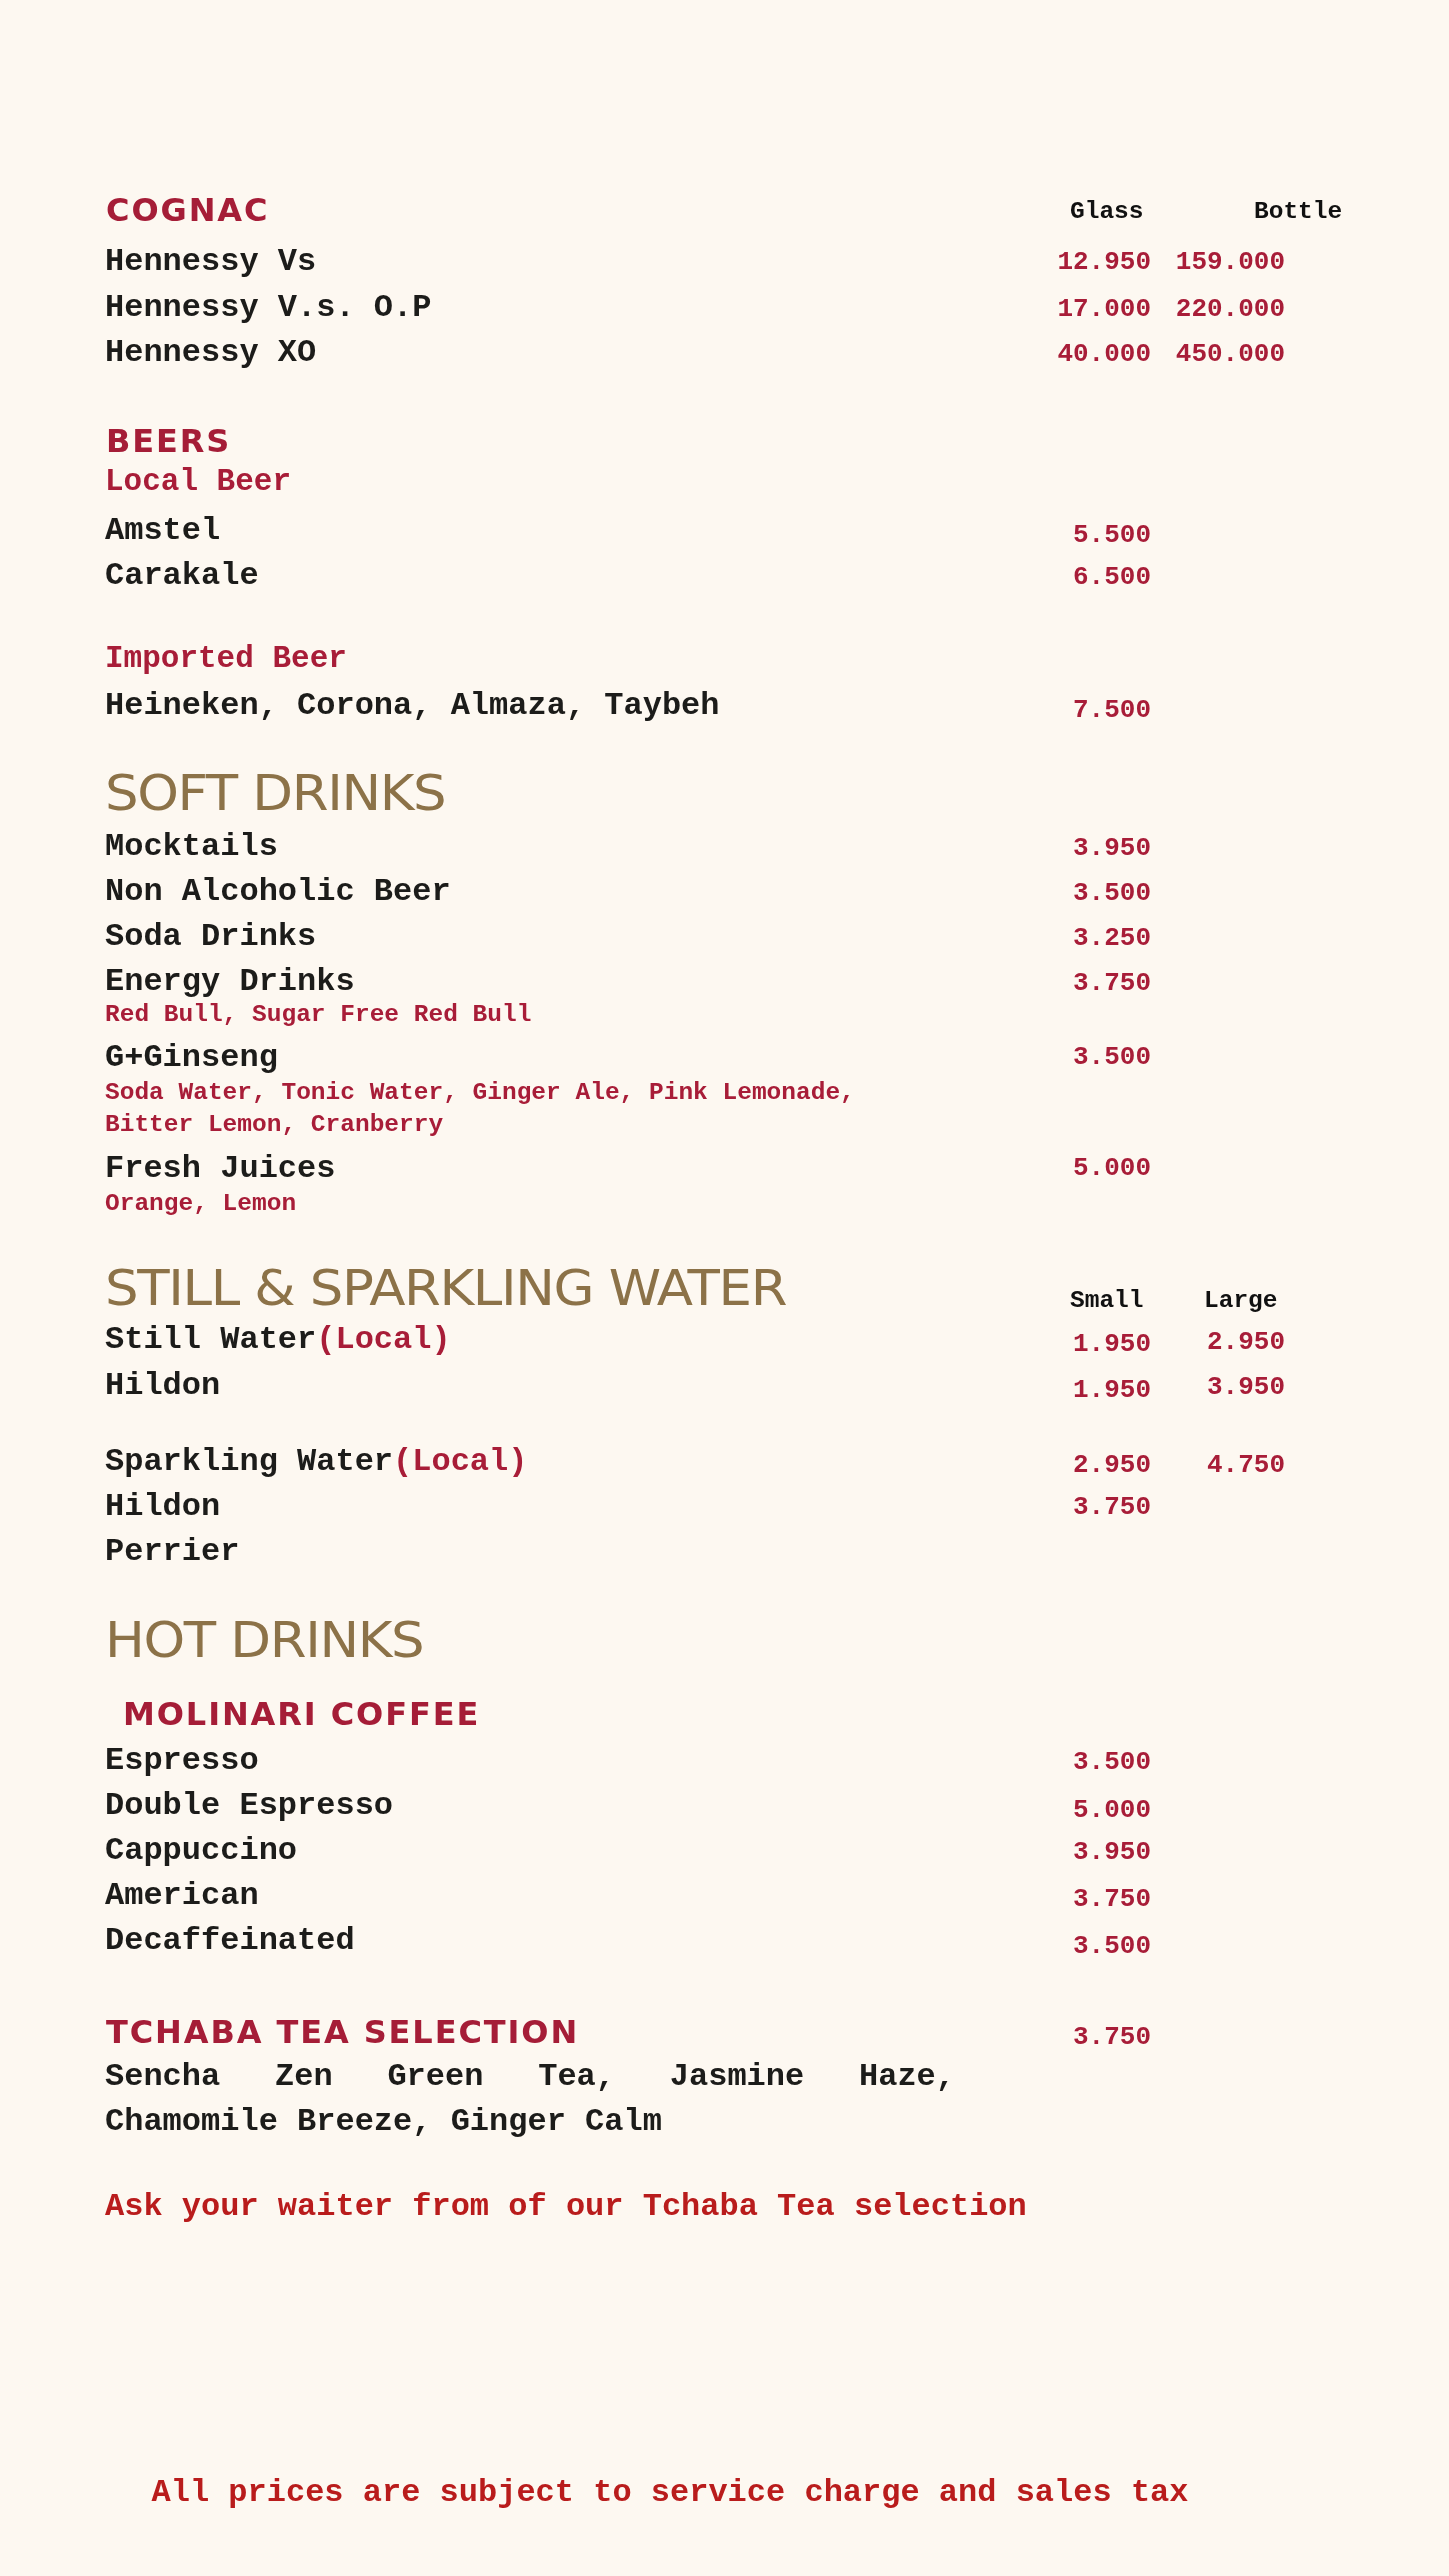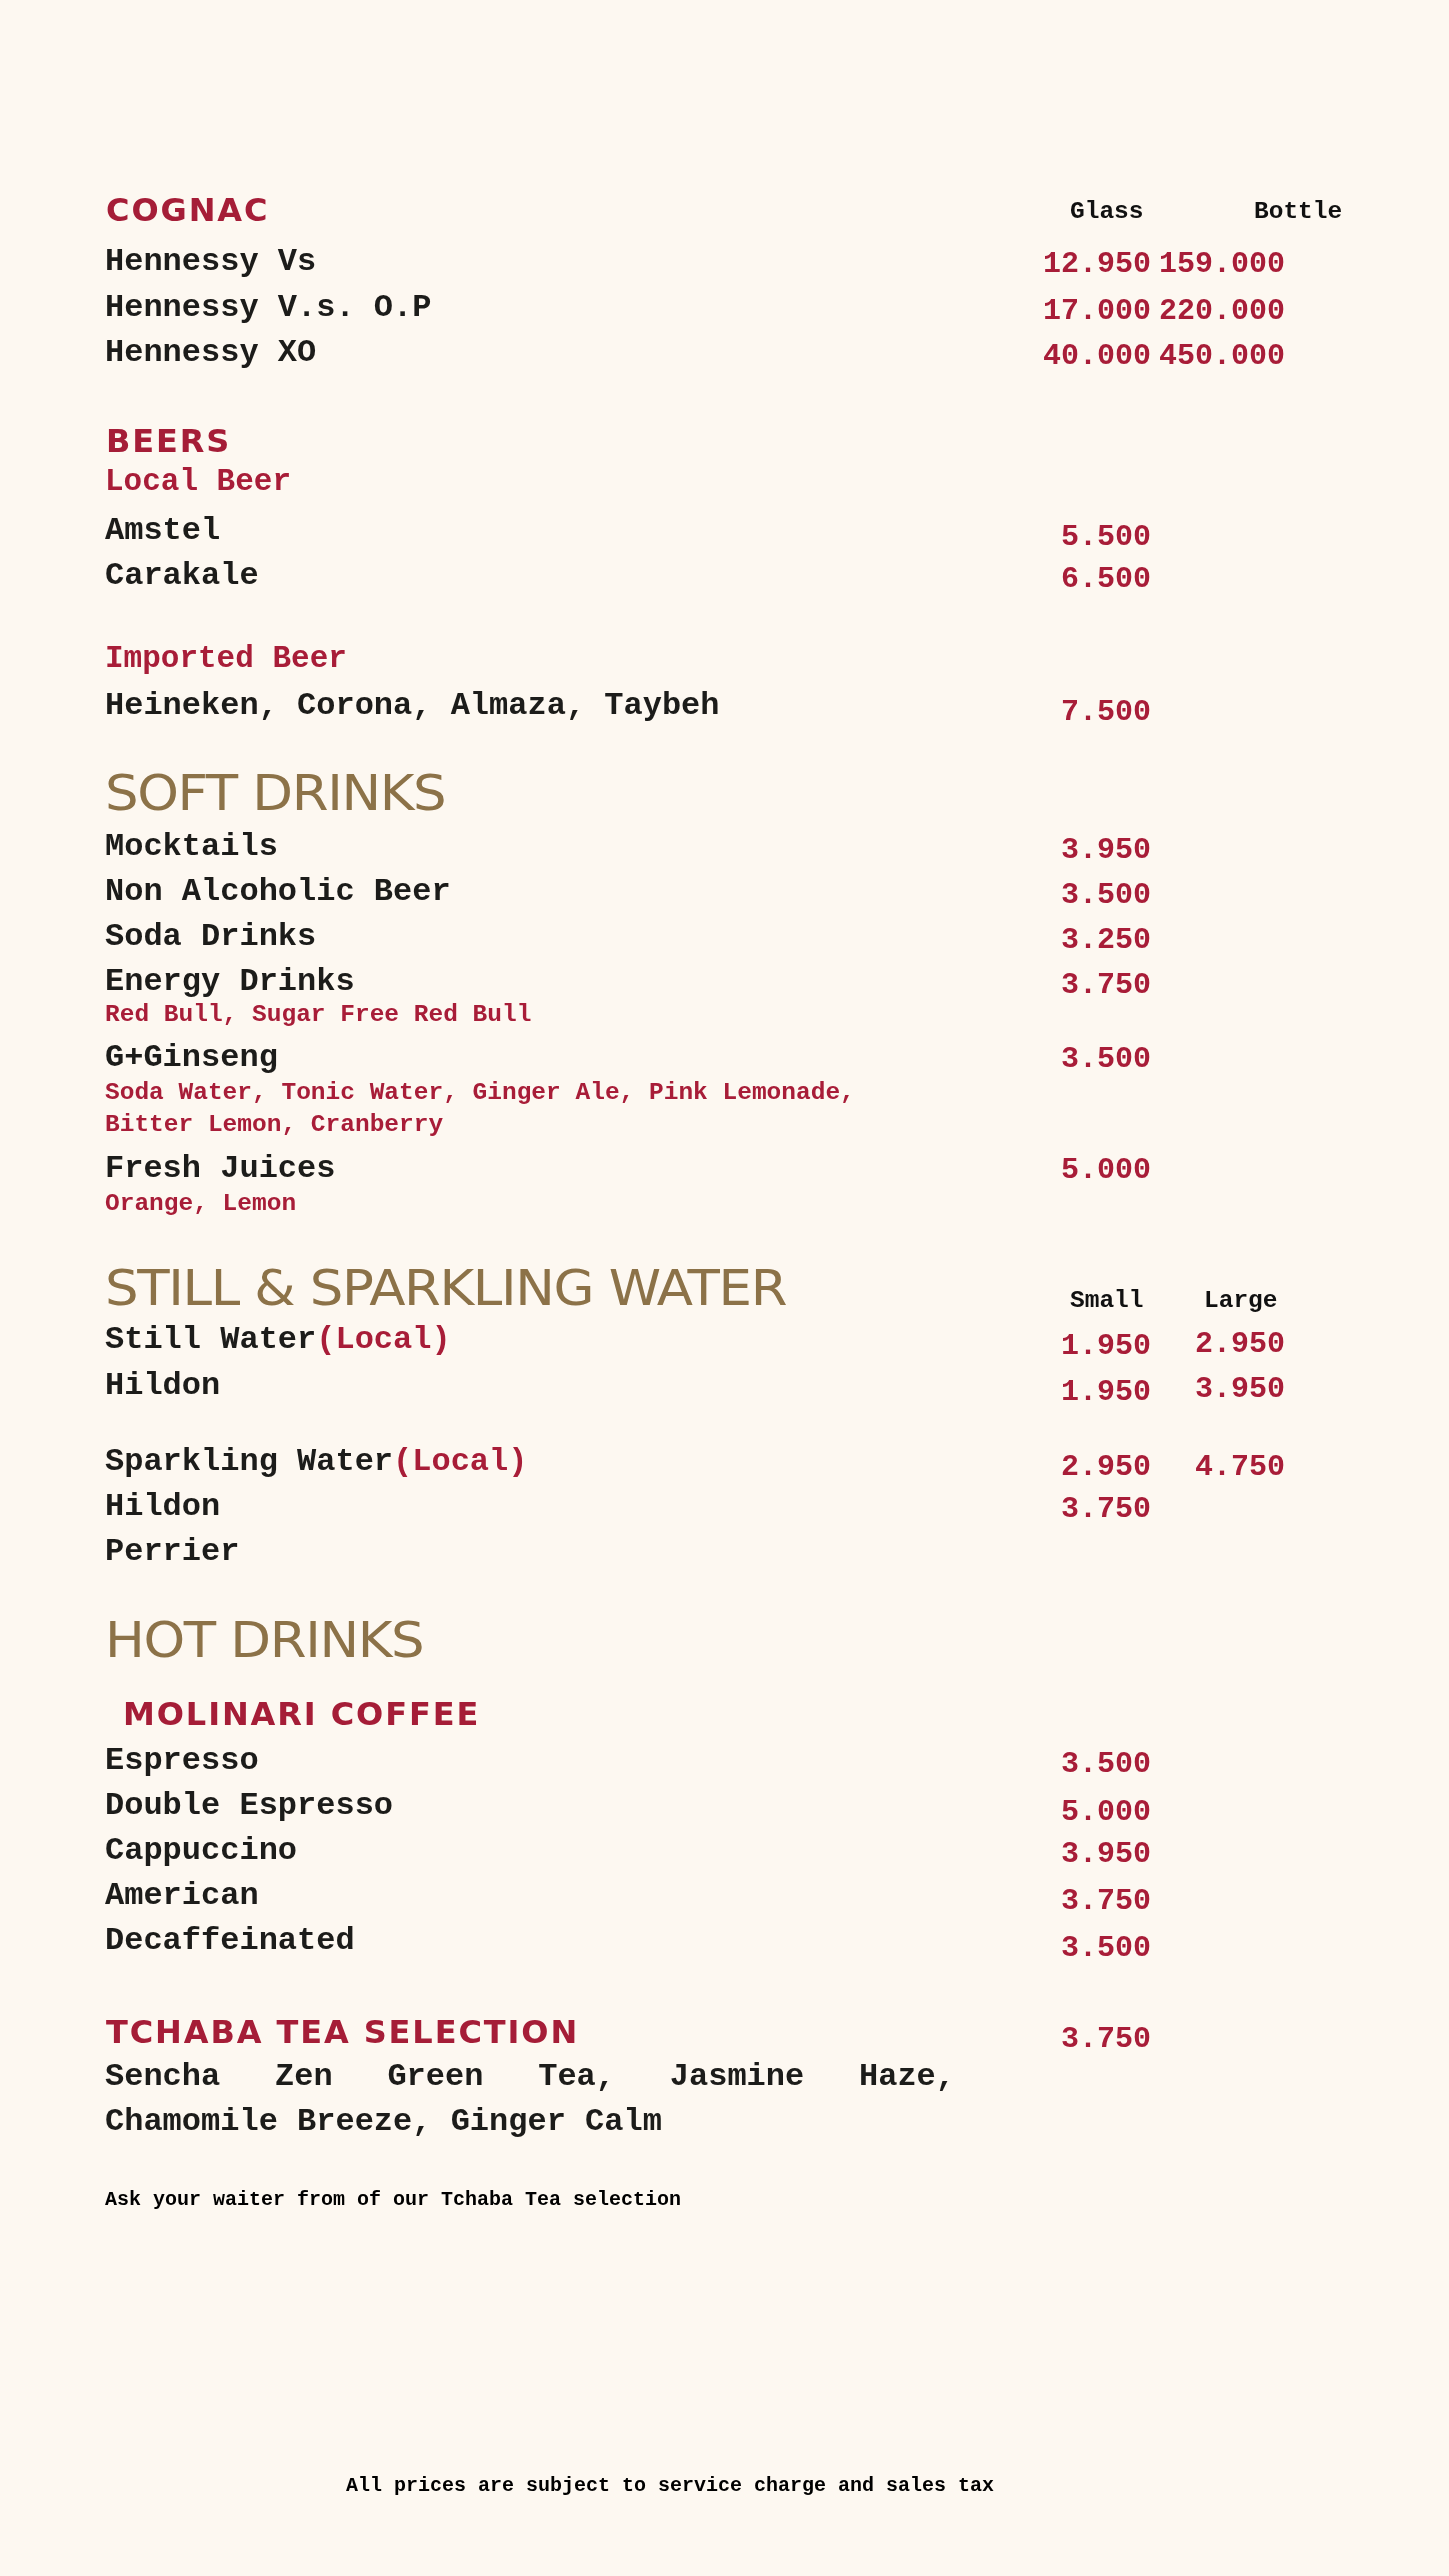--- a/index.html
+++ b/index.html
@@ -6,37 +6,37 @@
   body {
     width: 1449px; height: 2576px;
     background: #fdf8f1;
     position: relative;
     overflow: hidden;
     font-family: "Liberation Mono", "DejaVu Sans Mono", monospace;
     color: #1c1c1a;
   }
   .abs { position: absolute; white-space: nowrap; }
   .item { font-weight: bold; font-size: 32px; color: #1c1c1a; left: 105px; }
-  .price { font-weight: bold; font-size: 30px; color: #a81d38; }
+  .price { font-weight: bold; font-size: 26px; color: #a81d38; }
   .pc1 { right: 298px; text-align: right; }
   .pc2 { right: 164px; text-align: center; }
   .colhdr { font-weight: bold; font-size: 24.5px; color: #111; }
   .sec-red {
     left: 106px; color: #a51d37; font-weight: bold;
     font-family: "DejaVu Sans", sans-serif; font-size: 32px; letter-spacing: 1.9px;
   }
   .sub-red { left: 105px; color: #a81d38; font-weight: bold; font-size: 31px; }
   .sec-gold {
     left: 105px; color: #8c7248; font-family: "DejaVu Sans", sans-serif;
     font-size: 50px; letter-spacing: -1.3px; transform: scaleX(1.06); transform-origin: left;
   }
   .desc { left: 105px; font-weight: bold; font-size: 24.5px; color: #a81d38; }
   .inline-red { color: #a81d38; }
   .tea-desc { left: 105px; font-weight: bold; font-size: 32px; color: #1c1c1a; line-height: 45px; width: 850px; white-space: normal; text-align: justify; text-align-last: left; }
-  .note { font-weight: bold; font-size: 20px; color: #000000; }
+  .note { font-weight: bold; font-size: 32px; color: #b91c1c; }
 </style>
 </head>
 <body>
 
 <div class="abs sec-red" style="top:191px;">COGNAC</div>
 <div class="abs colhdr" style="top:198px; left:1070px;">Glass</div>
 <div class="abs colhdr" style="top:198px; left:1254px;">Bottle</div>
 
 <div class="abs item" style="top:243px;">Hennessy Vs</div>
 <div class="abs price pc1" style="top:247px;">12.950</div>

